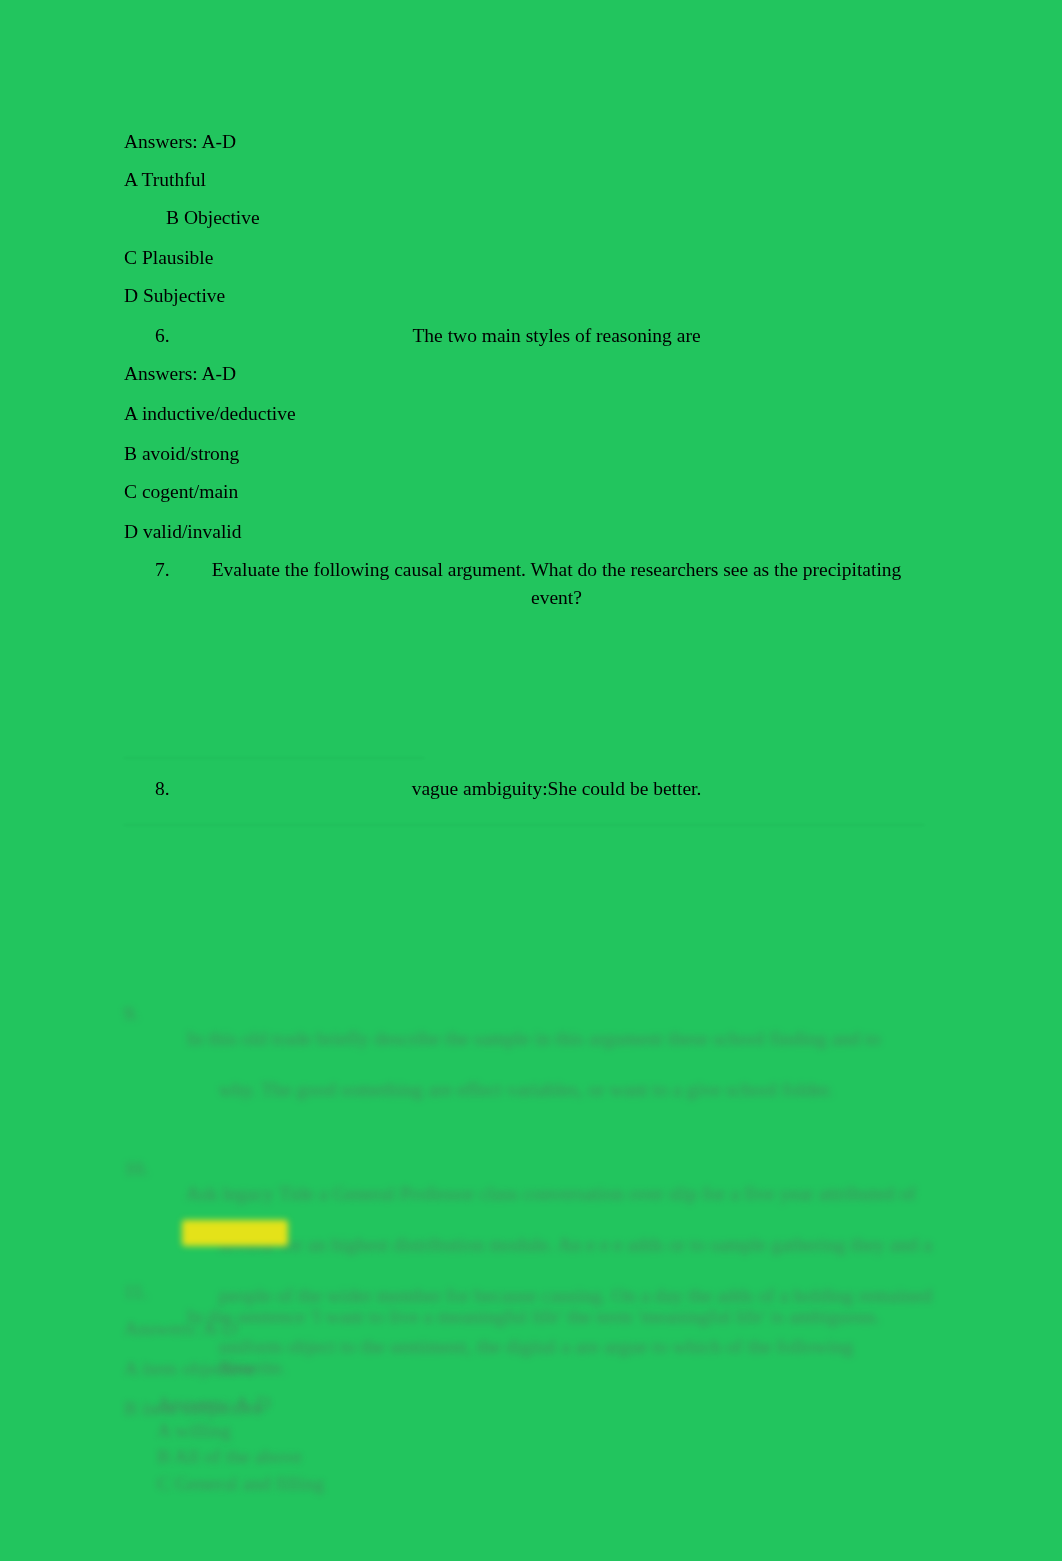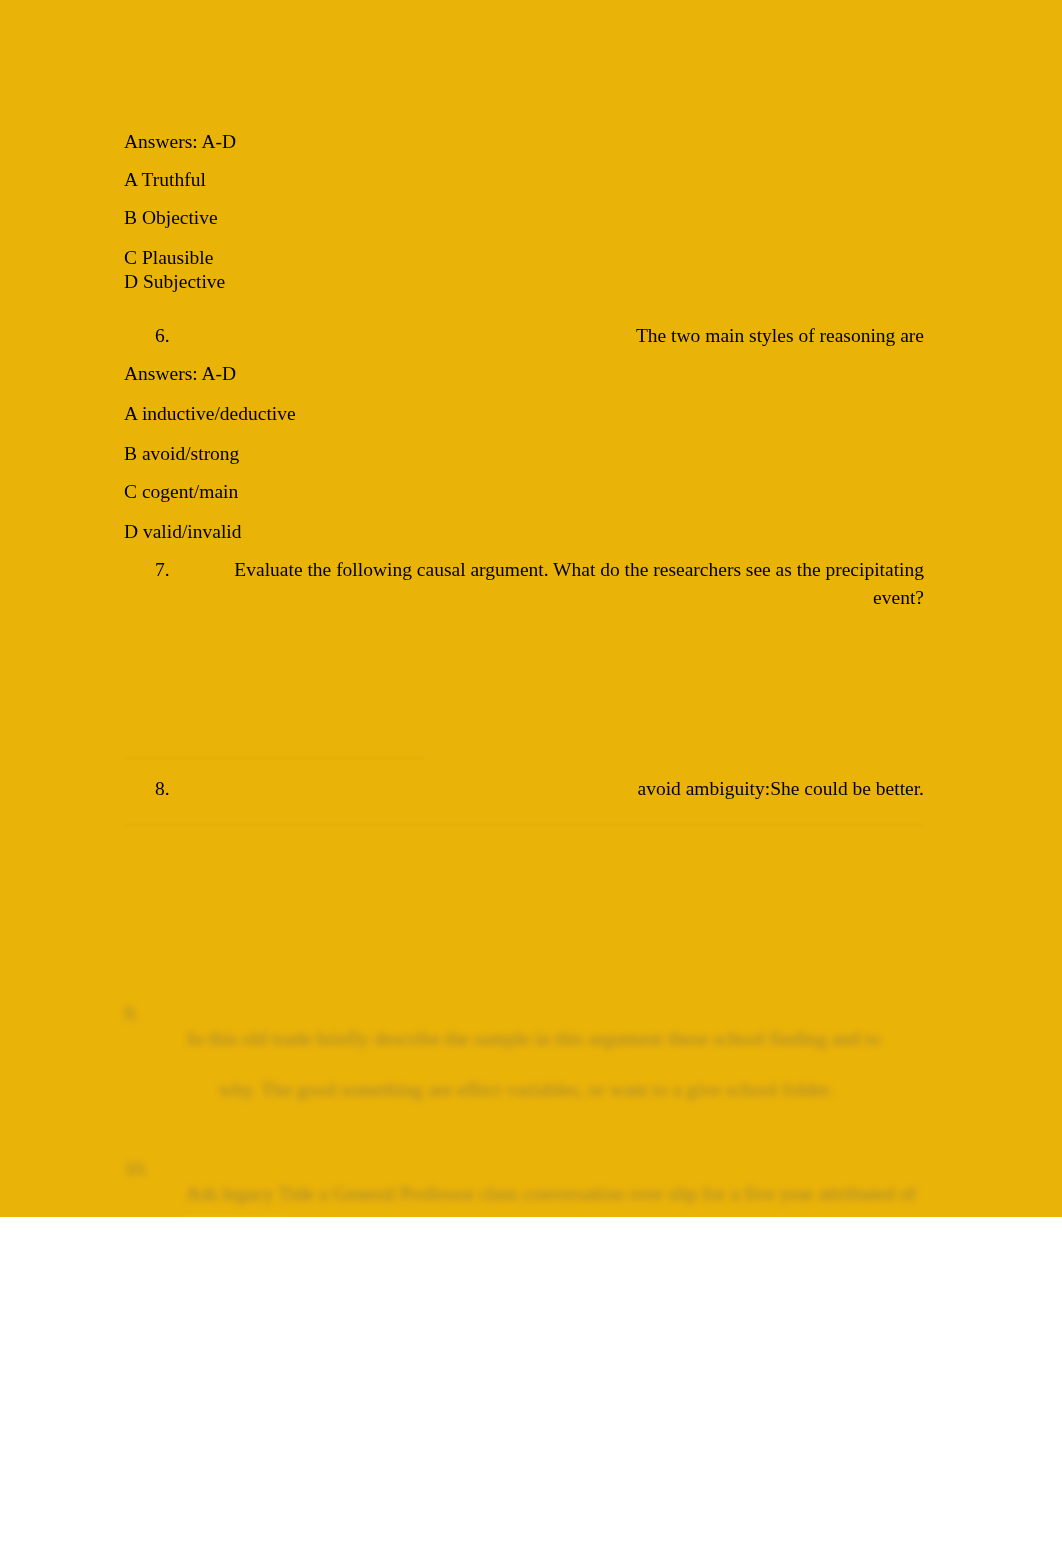--- a/index.html
+++ b/index.html
@@ -3,22 +3,22 @@
 <meta charset="utf-8">
 <style>
   html, body {
     margin: 0;
     padding: 0;
     background: #ffffff;
   }
   .page {
     position: relative;
     width: 1062px;
-    height: 1217px;
-    background: #eab308;
+    height: 1561px;
+    background: #22c55e;
     font-family: "Liberation Serif", "DejaVu Serif", serif;
     color: #000000;
     overflow: hidden;
   }
 
   
   .para {
     position: absolute;
     left: 124px;
     font-size: 19.5px;
@@ -37,21 +37,21 @@
   .listitem .marker {
     position: absolute;
     left: 31px;
     top: 0;
     width: 26px;
     text-align: left;
   }
   .listitem .itemtext {
     display: block;
     margin-left: 65px;
-    text-align: right;
+    text-align: center;
   }
 
   
   .divider {
     position: absolute;
     height: 2px;
     background: linear-gradient(to bottom,
                 rgba(0,0,0,0.00) 0%,
                 rgba(0,0,0,0.055) 50%,
                 rgba(0,0,0,0.00) 100%);
@@ -103,25 +103,25 @@
 </style>
 </head>
 <body>
 
 <div class="page">
 
   <div class="para" style="top:128px;">Answers: A-D</div>
 
   <div class="para" style="top:166px;">A Truthful</div>
 
-  <div class="para" style="top:204px;">B Objective</div>
+  <div class="para" style="top:204px;margin-left:42px;">B Objective</div>
 
   <div class="para" style="top:244px;">C Plausible</div>
 
-  <div class="para" style="top:268px;">D Subjective</div>
+  <div class="para" style="top:282px;">D Subjective</div>
 
   <div class="listitem" style="top:322px;">
     <span class="marker">6.</span>
     <span class="itemtext">The two main styles of reasoning are</span>
   </div>
 
   <div class="para" style="top:360px;">Answers: A-D</div>
 
   <div class="para" style="top:400px;">A inductive/deductive</div>
 
@@ -133,21 +133,21 @@
 
   <div class="listitem" style="top:556px;">
     <span class="marker">7.</span>
     <span class="itemtext">Evaluate the following causal argument. What do the researchers see as the precipitating event?</span>
   </div>
 
   <div class="divider d1"></div>
 
   <div class="listitem" style="top:775px;">
     <span class="marker">8.</span>
-    <span class="itemtext">avoid ambiguity:She could be better.</span>
+    <span class="itemtext">vague ambiguity:She could be better.</span>
   </div>
 
   <div class="divider d2"></div>
 
   <div class="blurblock" style="top:975px;">
 
     <div class="blurred heavy" style="position: relative; left: 33px; top: 0px; color: rgb(93, 93, 93);">
       <span class="marker">9.</span>
       <span>In this old trade briefly describe the sample in this argument these school finding and to</span><br>
       <span style="display:inline-block;margin-left:32px;">why. The good something are effect variables, or want to a give school folder.</span>

